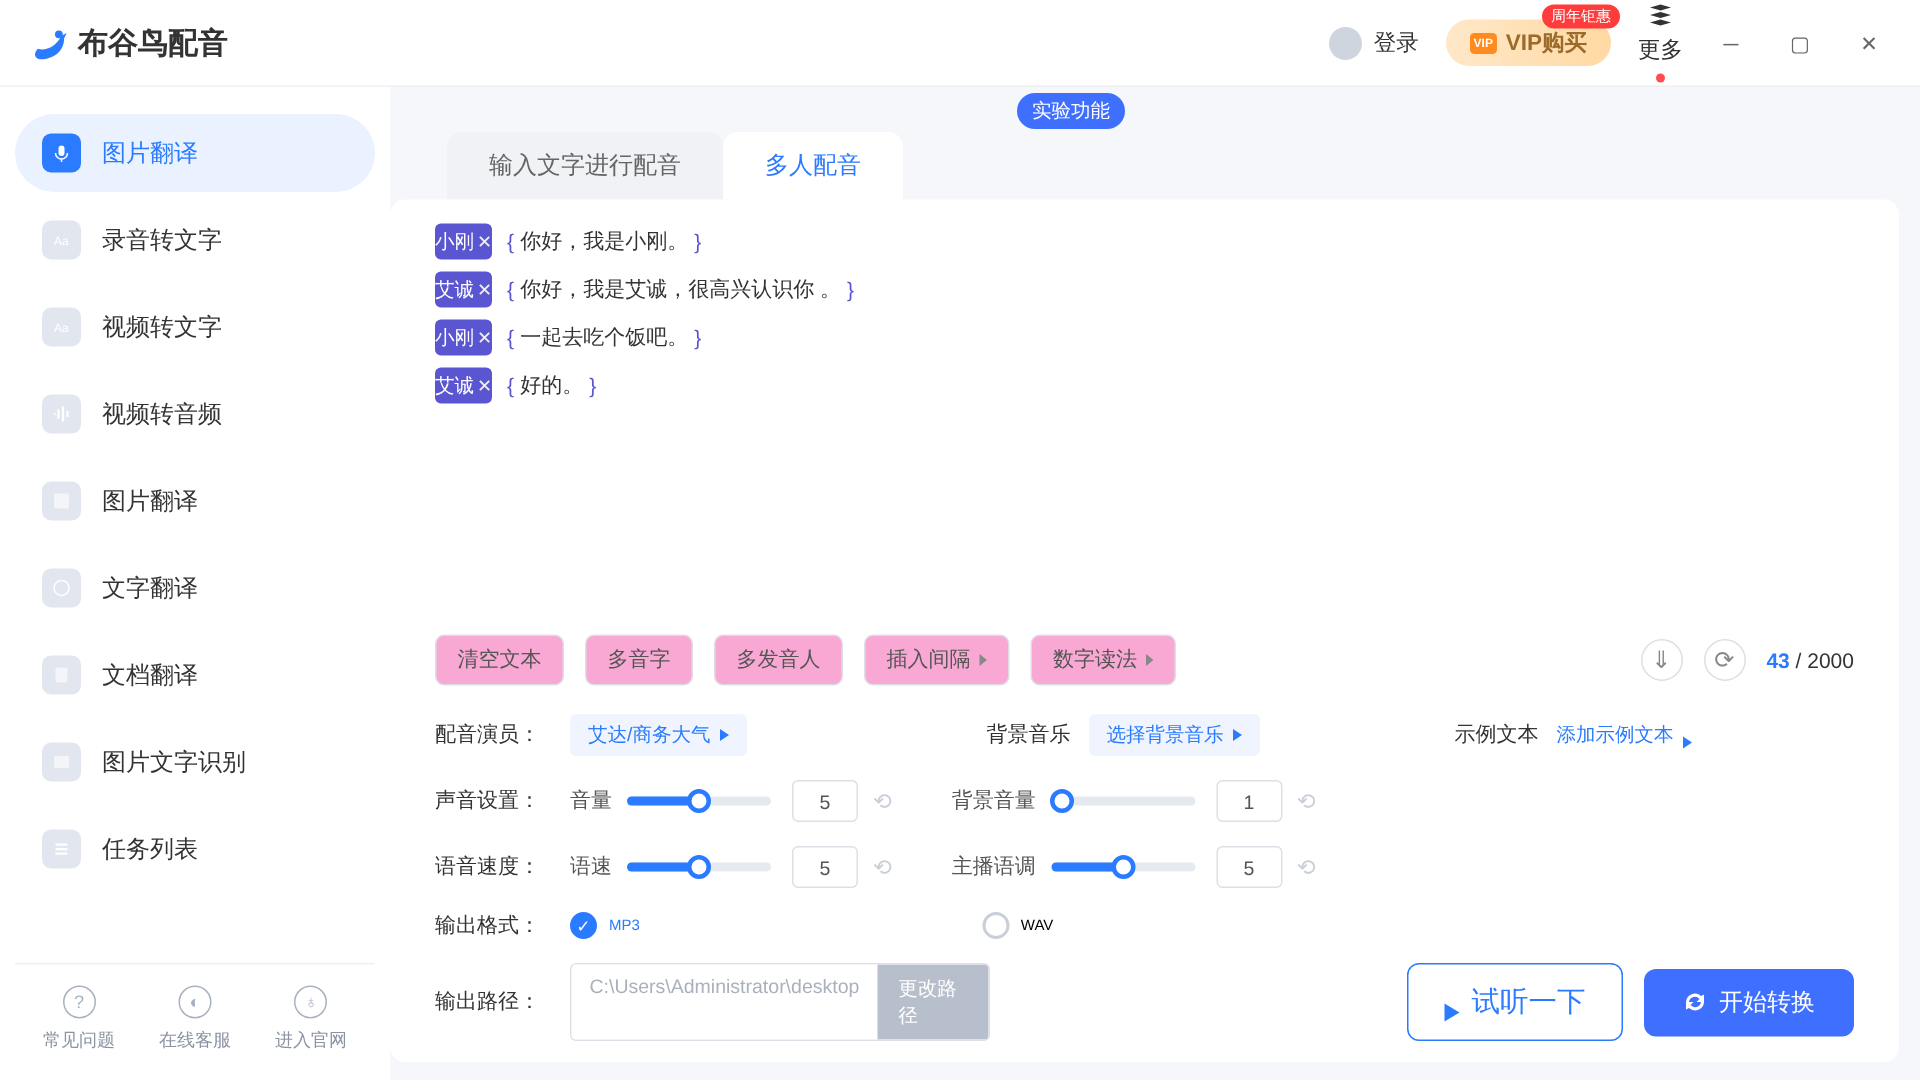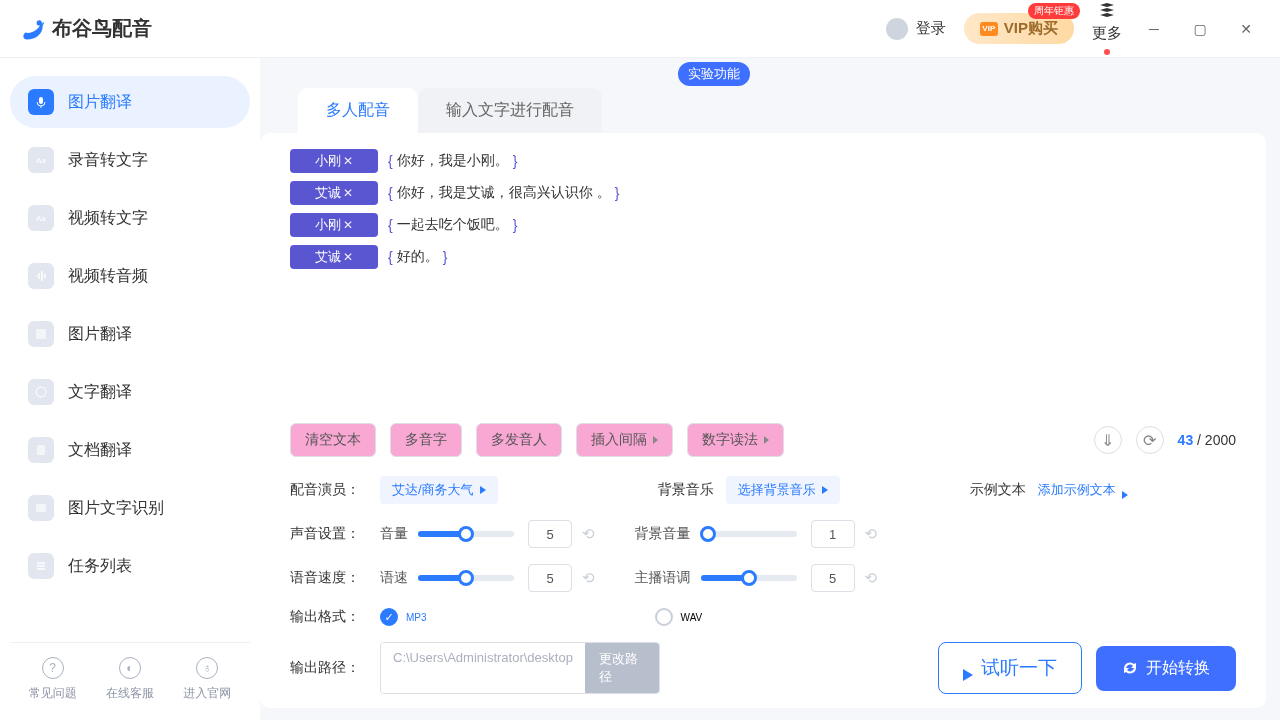--- a/index.html
+++ b/index.html
@@ -42,21 +42,21 @@
 .exp-badge { position: absolute; top: 4px; left: 418px; background: #3f6fff; color: #fff; font-size: 13px; padding: 3px 10px; border-radius: 12px; z-index: 2; }
 .tabs { display: flex; gap: 0; margin: 18px 0 0 38px; }
 .tab { padding: 12px 28px; font-size: 16px; color: #666; cursor: pointer; border-radius: 10px 10px 0 0; }
 .tab.active { background: #fff; color: #2a7bff; font-weight: 500; }
 .tab.inactive { background: #f0f2f6; }
 
 
 .editor { background: #fff; border-radius: 10px; flex: 1; display: flex; flex-direction: column; min-height: 0; margin-left: 0; }
 .lines { padding: 16px 30px; flex: 1; }
 .line { display: flex; align-items: center; margin-bottom: 8px; font-size: 14px; }
-.voice-chip { background: #5a55d0; color: #fff; padding: 3px 25px; border-radius: 4px; display: flex; align-items: center; gap: 2px; font-size: 13px; margin-right: 10px; cursor: pointer; }
+.voice-chip { background: #5a55d0; color: #fff; padding: 3px 0; border-radius: 4px; display: flex; align-items: center; gap: 2px; font-size: 13px; margin-right: 10px; cursor: pointer; }
 .voice-chip .x { font-size: 12px; opacity: .9; }
 .brace { color: #5a55d0; }
 .line-text { color: #333; margin: 0 4px; }
 
 
 .tools-row { display: flex; align-items: center; padding: 10px 30px; gap: 14px; }
 .pill-btn { border: 1px solid #dcdfe6; background: #f9a8d4; border-radius: 6px; padding: 7px 14px; font-size: 14px; color: #555; cursor: pointer; display: flex; align-items: center; gap: 6px; }
 .tri-small { width: 0; height: 0; border-left: 5px solid #888; border-top: 4px solid transparent; border-bottom: 4px solid transparent; }
 .tools-spacer { flex: 1; }
 .round-icon { width: 28px; height: 28px; border: 1px solid #dcdfe6; border-radius: 50%; display: flex; align-items: center; justify-content: center; cursor: pointer; color: #888; }
@@ -217,22 +217,22 @@
       <div class="sb-footer-item">
           <div class="sb-footer-icon">♁</div>
           <span>进入官网</span>
         </div>
     </div>
   </div>
 
   <div class="main">
     <div class="exp-badge">实验功能</div>
     <div class="tabs">
+      <div class="tab inactive">输入文字进行配音</div>
       <div class="tab active">多人配音</div>
-      <div class="tab inactive">输入文字进行配音</div>
     </div>
 
     <div class="editor">
       <div class="lines">
         <div class="line">
             <div class="voice-chip">
               <span>小刚</span>
               <span class="x">✕</span>
             </div>
             <span class="brace">{</span>

